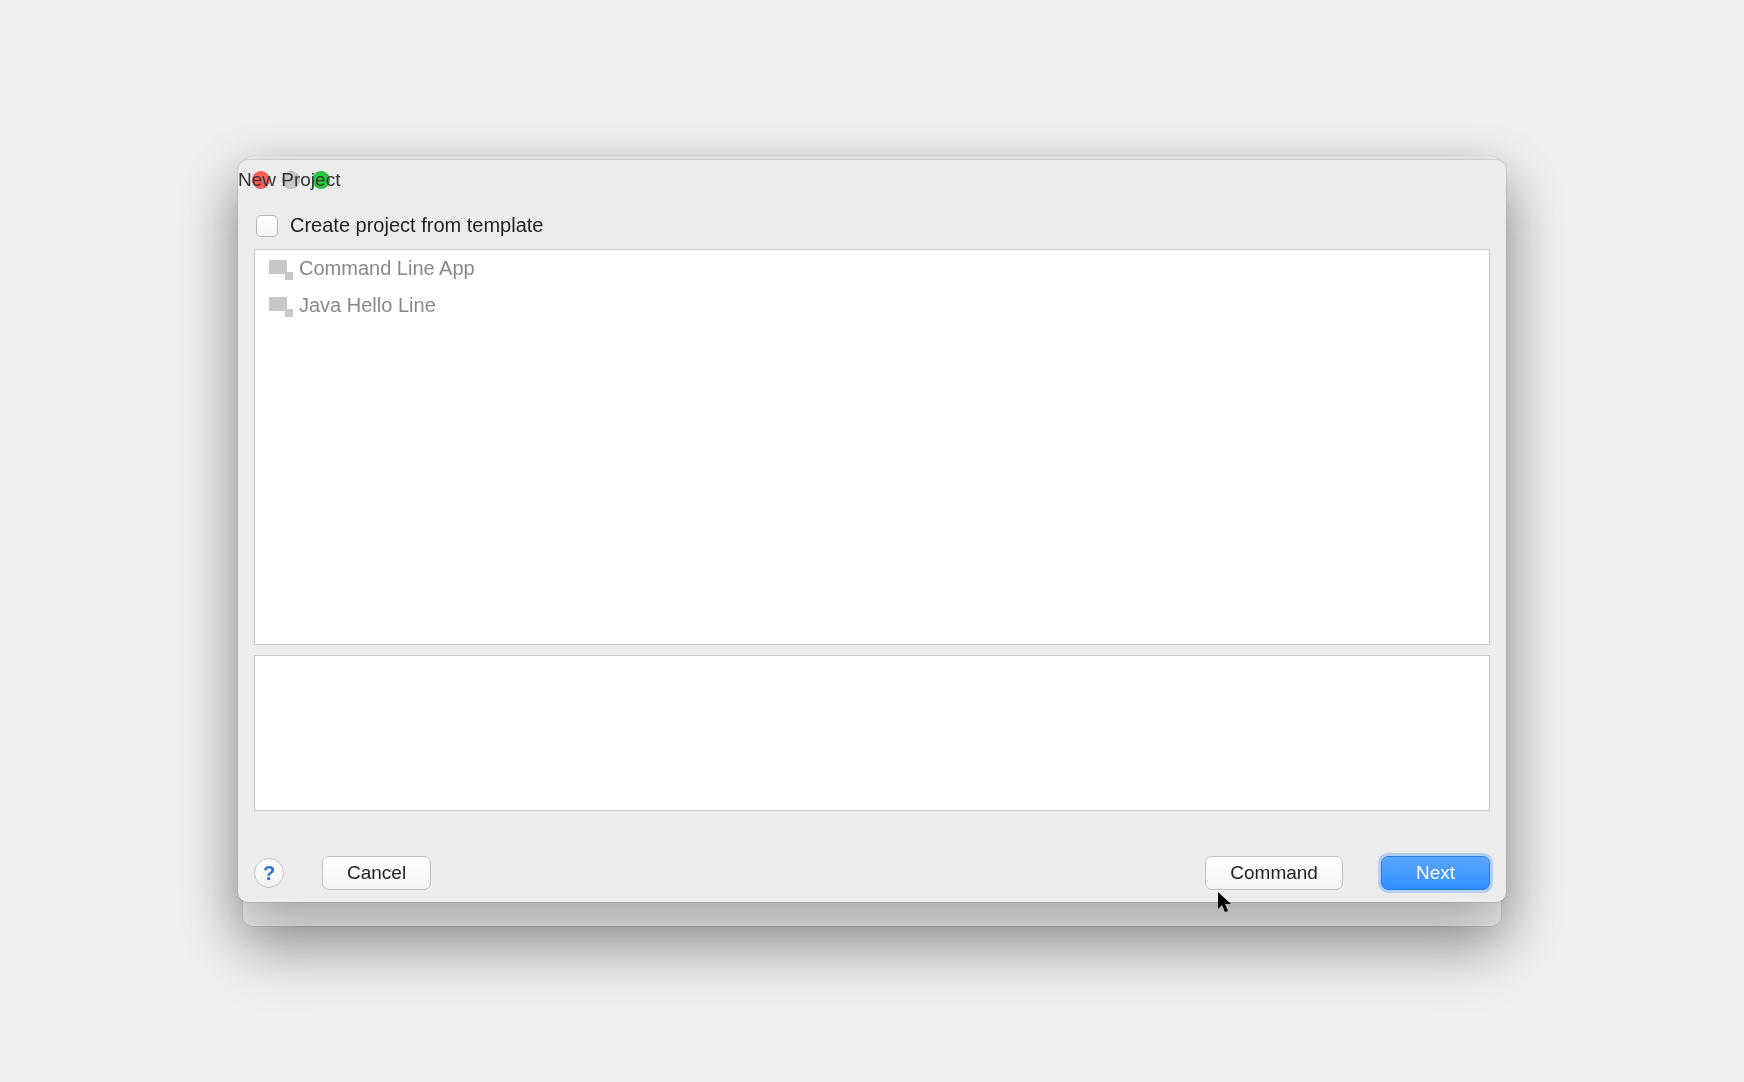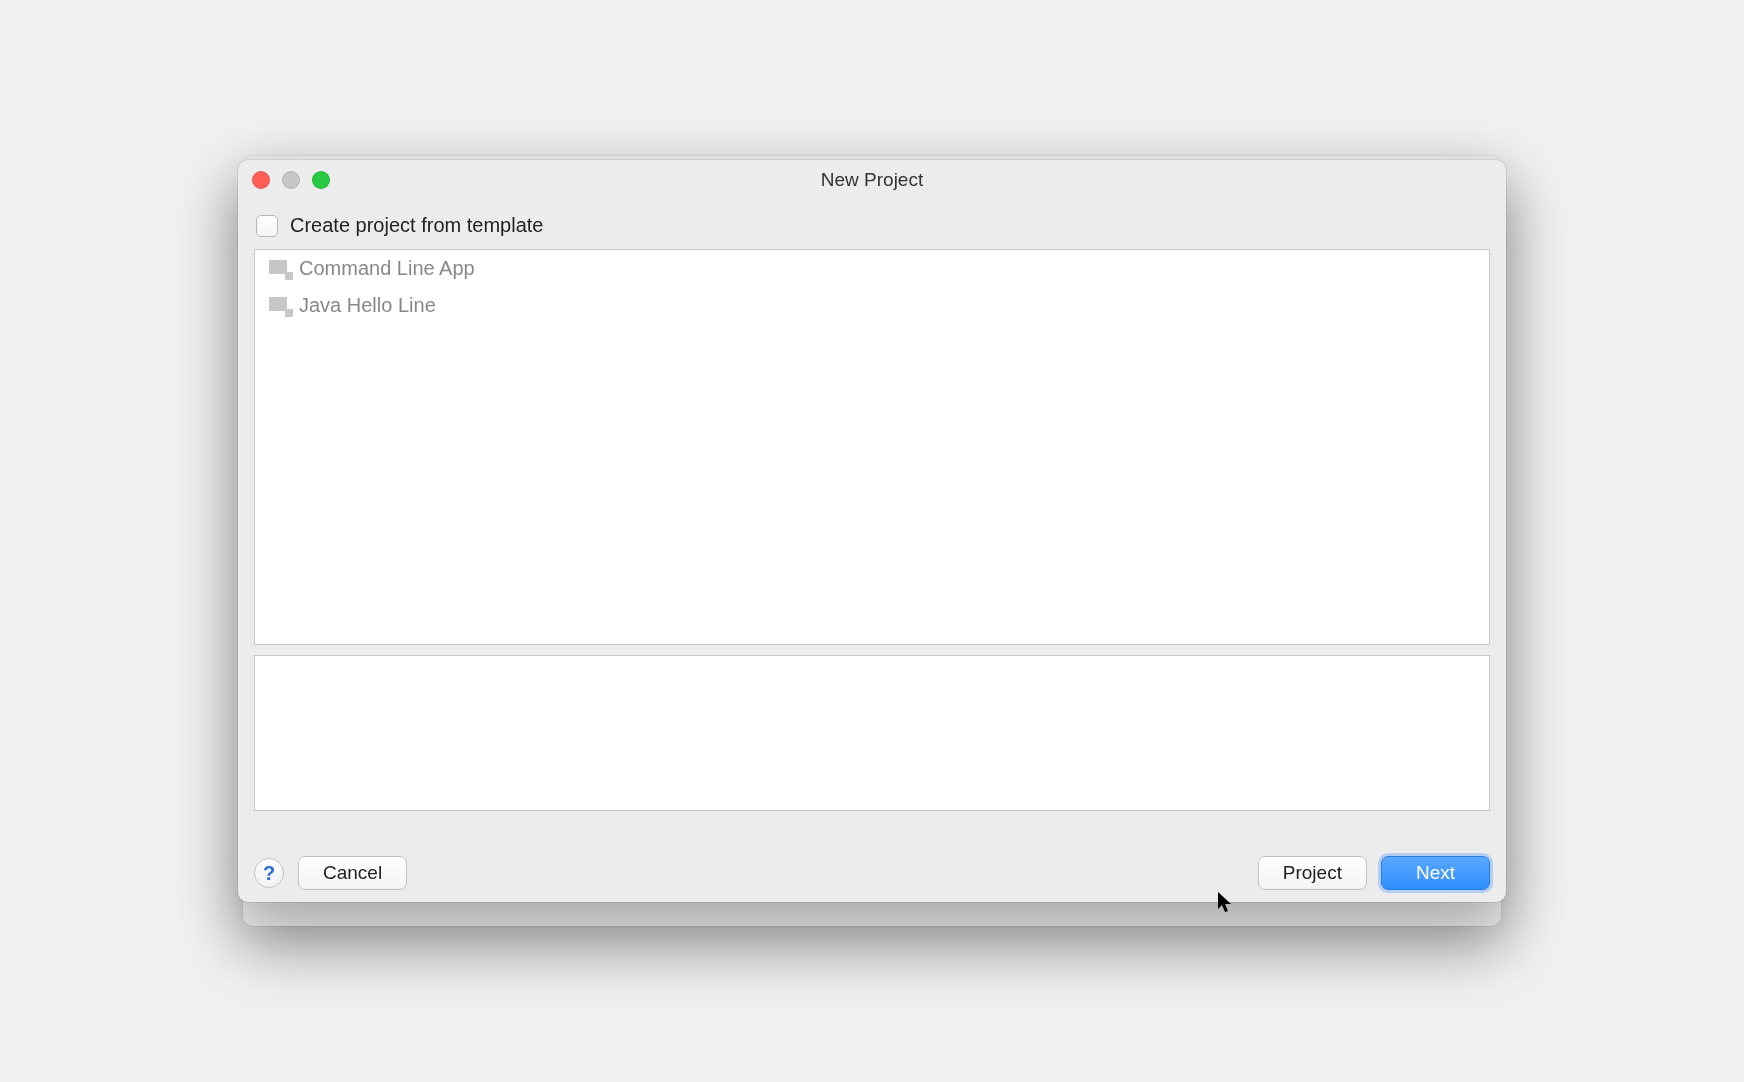--- a/index.html
+++ b/index.html
@@ -65,21 +65,21 @@
     }
 
     .tl-close { background: #ff5f57; border: 1px solid rgba(0,0,0,0.1); }
     .tl-min   { background: #c7c7c7; border: 1px solid rgba(0,0,0,0.1); }
     .tl-max   { background: #28c940; border: 1px solid rgba(0,0,0,0.1); }
 
     .titlebar-title {
       position: absolute;
       left: 0;
       right: 0;
-      text-align: center;
+      text-align: left;
       font-size: 19px;
       color: #333;
       pointer-events: none;
     }
 
     .content {
       padding: 10px 16px 16px 16px;
       flex: 1;
       display: flex;
       flex-direction: column;
@@ -178,20 +178,21 @@
       height: 34px;
       border-radius: 7px;
       border: 1px solid #c2c2c2;
       background: linear-gradient(#ffffff, #f4f4f4);
       font-size: 19px;
       color: #222;
       padding: 0 24px;
       display:flex;
       align-items:center;
       justify-content:center;
+      margin-left:24px;
     }
 
     .button.primary {
       background: linear-gradient(#5aa7ff, #2f8fff);
       border: 1px solid #2a7de0;
       color: #ffffff;
       box-shadow: 0 0 0 3px rgba(73,151,255,0.35);
       padding: 8px 34px;
     }
 
@@ -246,21 +247,21 @@
 
   <div class="button-bar">
     <div class="help-button">
       <span>?</span>
     </div>
     <div class="button">
       <span>Cancel</span>
     </div>
     <div class="spacer"></div>
     <div class="button">
-      <span>Project</span>
+      <span>Command</span>
     </div>
     <div class="button primary">
       <span>Next</span>
     </div>
   </div>
 
   <svg class="cursor" viewBox="0 0 16 22">
     <path d="M0 0 L0 17 L4 13 L7 20 L10 19 L7 12 L13 12 Z" fill="#000"></path>
   </svg>
 

